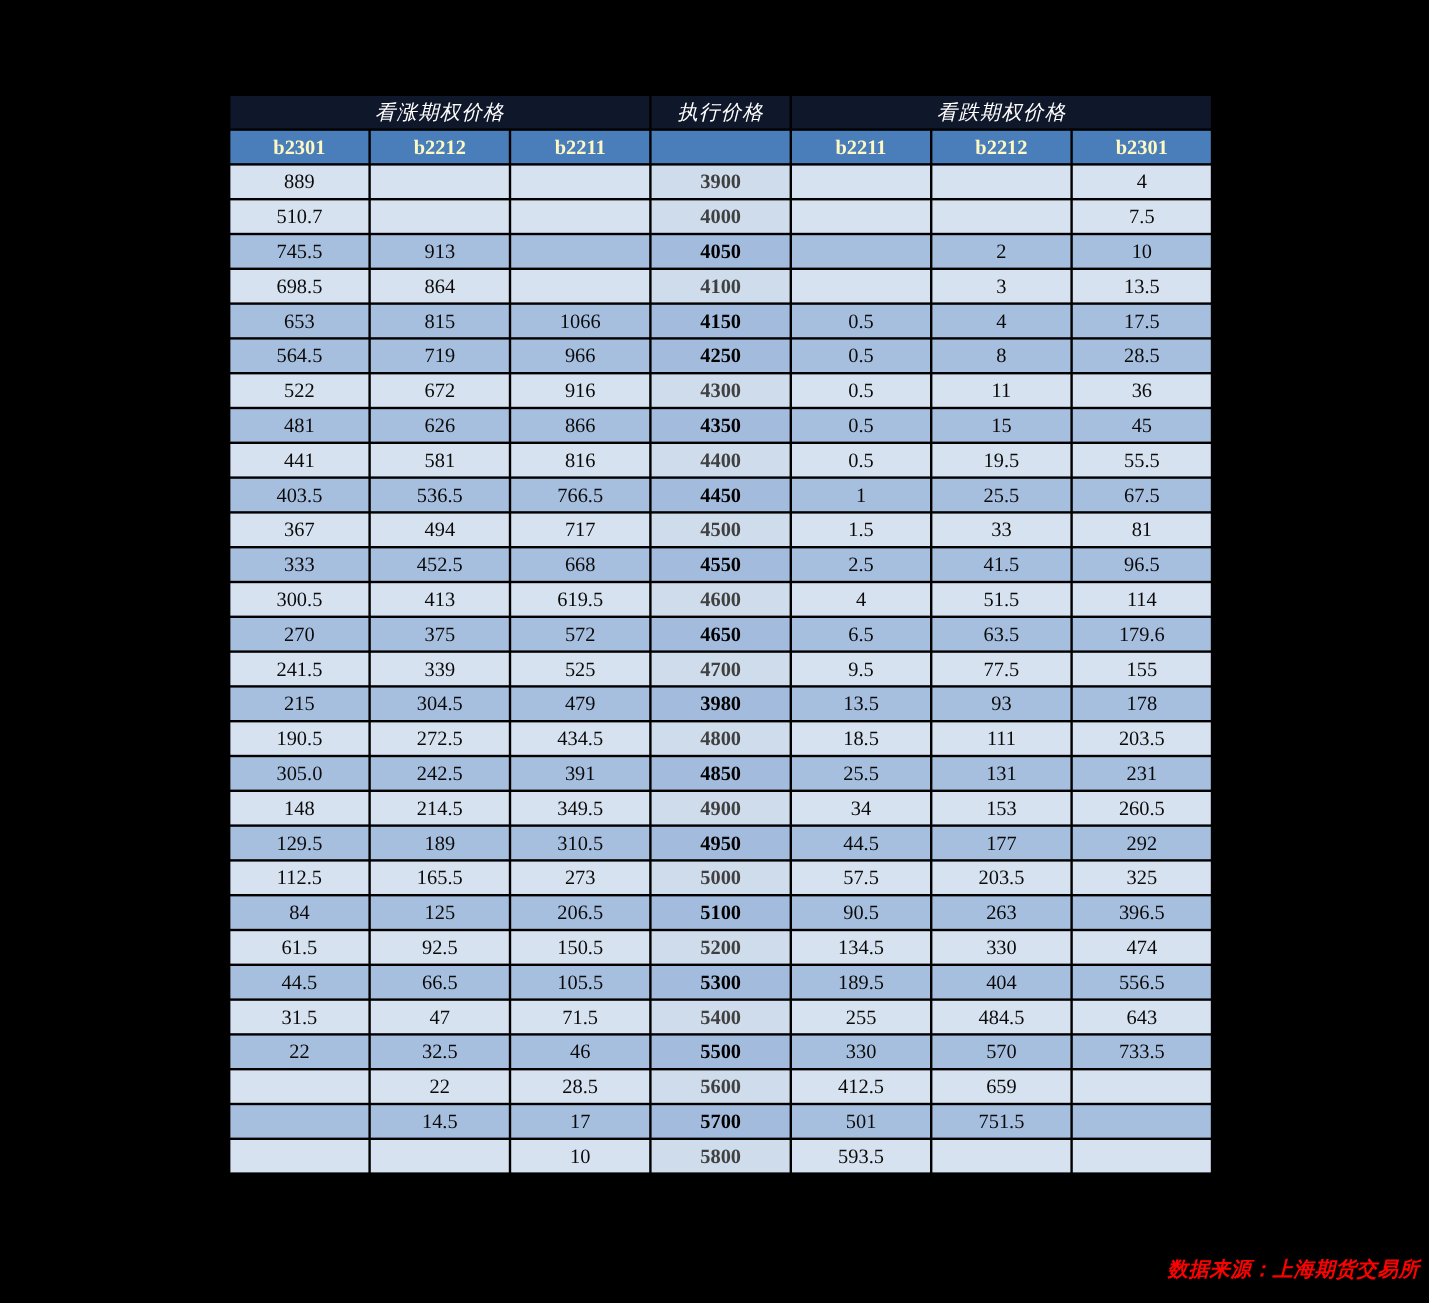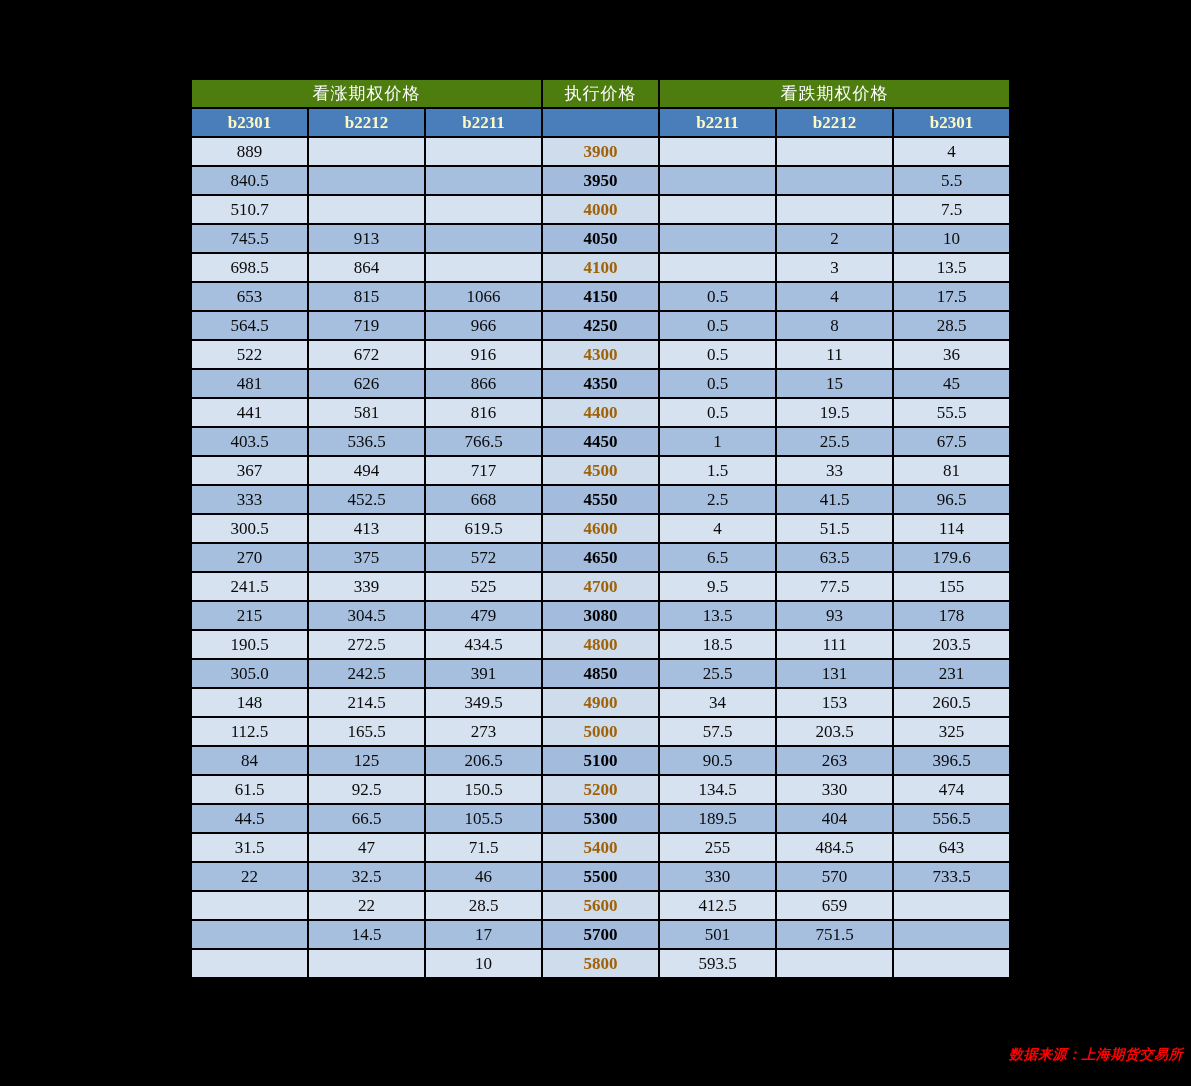--- a/index.html
+++ b/index.html
@@ -37,49 +37,50 @@
     margin: 0;
     height: 27px;
     text-align: center;
     vertical-align: middle;
     font-size: 17px;
     line-height: 27px;
     white-space: nowrap;
   }
   
   .grp-head {
-    background: #4d7c0f;
+    background: #0f172a;
     color: #FFFFFF;
     font-weight: normal;
     font-size: 17px;
     letter-spacing: 1px;
+    font-style: italic;
   }
   
   .sub-head {
     background: #4A7EBB;
     color: #fef9c3;
     font-weight: bold;
     font-size: 16px;
   }
   .sub-head.blank { background: #4A7EBB; }
 
   
   td.light  { background: #D7E2F0; color: #0A0A0A; }
   td.dark   { background: #A7BFDF; color: #0A0A0A; }
-  td.strike-light { background: #CFDCEC; color: #a16207; font-weight: bold; }
+  td.strike-light { background: #CFDCEC; color: #404040; font-weight: bold; }
   td.strike-dark  { background: #A3BCDE; color: #000000; font-weight: bold; }
 
   #source-note {
     position: absolute;
     right: 8px;
     top: 1046px;
     color: #FF0000;
     font-weight: bold;
     font-style: italic;
-    font-size: 14px;
+    font-size: 17px;
     font-family: "Liberation Serif", "DejaVu Serif", serif;
     white-space: nowrap;
     letter-spacing: 0.5px;
   }
 </style>
 </head>
 <body>
 
 <div id="page">
 
@@ -113,29 +114,20 @@
         <tr>
           <td class="light">889</td>
           <td class="light"></td>
           <td class="light"></td>
           <td class="strike-light">3900</td>
           <td class="light"></td>
           <td class="light"></td>
           <td class="light">4</td>
         </tr>
         <tr>
-          <td class="dark">840.5</td>
-          <td class="dark"></td>
-          <td class="dark"></td>
-          <td class="strike-dark">3950</td>
-          <td class="dark"></td>
-          <td class="dark"></td>
-          <td class="dark">5.5</td>
-        </tr>
-        <tr>
           <td class="light">510.7</td>
           <td class="light"></td>
           <td class="light"></td>
           <td class="strike-light">4000</td>
           <td class="light"></td>
           <td class="light"></td>
           <td class="light">7.5</td>
         </tr>
         <tr>
           <td class="dark">745.5</td>
@@ -251,21 +243,21 @@
           <td class="light">525</td>
           <td class="strike-light">4700</td>
           <td class="light">9.5</td>
           <td class="light">77.5</td>
           <td class="light">155</td>
         </tr>
         <tr>
           <td class="dark">215</td>
           <td class="dark">304.5</td>
           <td class="dark">479</td>
-          <td class="strike-dark">3080</td>
+          <td class="strike-dark">3980</td>
           <td class="dark">13.5</td>
           <td class="dark">93</td>
           <td class="dark">178</td>
         </tr>
         <tr>
           <td class="light">190.5</td>
           <td class="light">272.5</td>
           <td class="light">434.5</td>
           <td class="strike-light">4800</td>
           <td class="light">18.5</td>
@@ -284,20 +276,29 @@
         <tr>
           <td class="light">148</td>
           <td class="light">214.5</td>
           <td class="light">349.5</td>
           <td class="strike-light">4900</td>
           <td class="light">34</td>
           <td class="light">153</td>
           <td class="light">260.5</td>
         </tr>
         <tr>
+          <td class="dark">129.5</td>
+          <td class="dark">189</td>
+          <td class="dark">310.5</td>
+          <td class="strike-dark">4950</td>
+          <td class="dark">44.5</td>
+          <td class="dark">177</td>
+          <td class="dark">292</td>
+        </tr>
+        <tr>
           <td class="light">112.5</td>
           <td class="light">165.5</td>
           <td class="light">273</td>
           <td class="strike-light">5000</td>
           <td class="light">57.5</td>
           <td class="light">203.5</td>
           <td class="light">325</td>
         </tr>
         <tr>
           <td class="dark">84</td>

